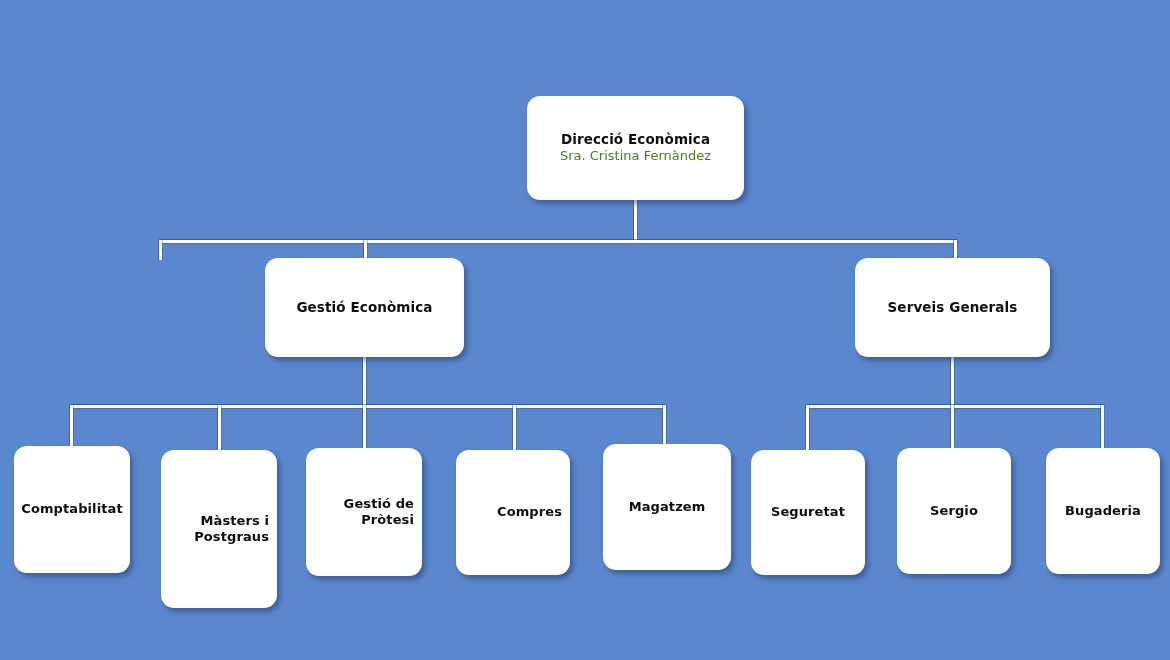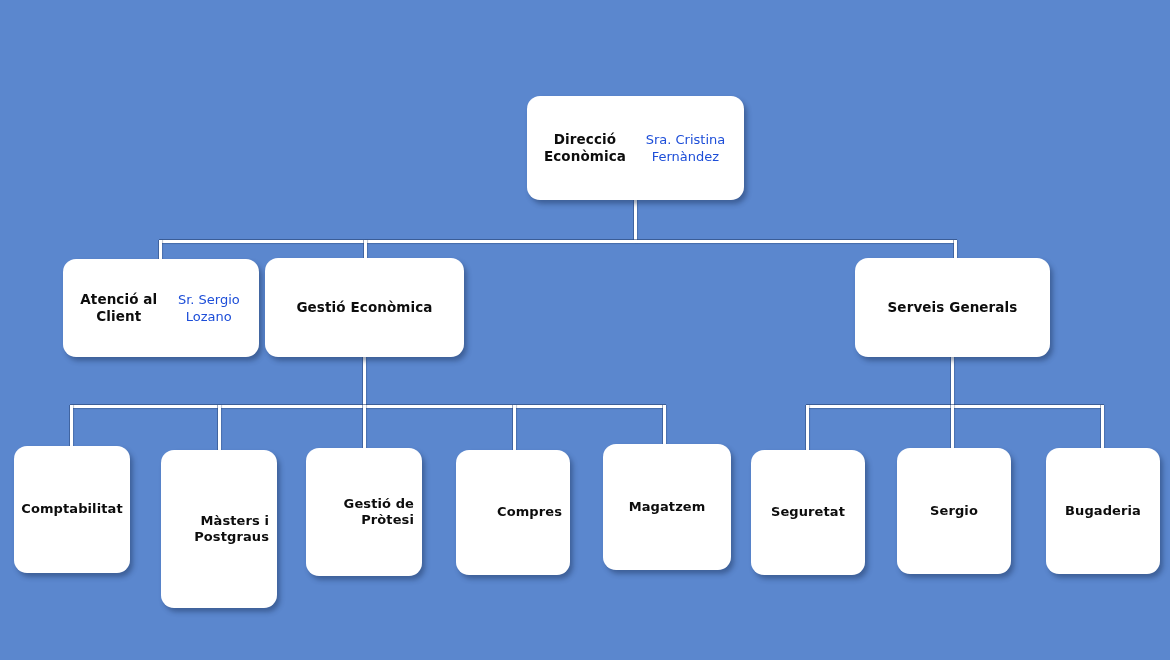--- a/index.html
+++ b/index.html
@@ -16,37 +16,37 @@
   .conn.h{height:3px;box-shadow:0 -1px 0 rgba(32,58,104,.55), 0 1px 1px rgba(32,58,104,.35);}
   .conn.v{width:3px;box-shadow:-1px 0 0 rgba(32,58,104,.45), 1px 0 1px rgba(32,58,104,.30);}
 
   
   .node{
     position:absolute;
     background:#ffffff;
     border-radius:13px;
     box-shadow:3px 4px 5px rgba(26,48,89,.45);
     display:flex;
-    flex-direction:row;
+    flex-direction:column;
     align-items:center;
     justify-content:center;
     text-align:center;
     box-sizing:border-box;
     padding:4px 8px;
     z-index:3;
   }
   .node .title{
     font-weight:bold;
     color:#0d0d0d;
     font-size:13.5px;
     line-height:1.25;
     letter-spacing:.1px;
   }
   .node .subtitle{
-    color:#1d4ed8;
+    color:#4d7c0f;
     font-size:13px;
     font-weight:normal;
     line-height:1.3;
     margin-top:1px;
   }
   .node.leaf .title{font-size:13px;text-align:right;}
 </style>
 </head>
 <body>
 
@@ -74,24 +74,20 @@
   <div class="conn h" style="left:806px;top:405px;width:298px;"></div>
   <div class="conn v" style="left:806px;top:405px;height:46px;"></div>
   <div class="conn v" style="left:951px;top:405px;height:44px;"></div>
   <div class="conn v" style="left:1101px;top:405px;height:44px;"></div>
 
   <div class="node" style="left:527px;top:96px;width:217px;height:104px;">
     <div class="title">Direcció Econòmica</div>
     <div class="subtitle">Sra. Cristina Fernàndez</div>
   </div>
 
-  <div class="node" style="left:63px;top:259px;width:196px;height:98px;">
-    <div class="title">Atenció al Client</div>
-    <div class="subtitle">Sr. Sergio Lozano</div>
-  </div>
 
   <div class="node" style="left:265px;top:258px;width:199px;height:99px;text-align:center;">
     <div class="title">Gestió Econòmica</div>
   </div>
 
   <div class="node" style="left:855px;top:258px;width:195px;height:99px;">
     <div class="title">Serveis Generals</div>
   </div>
 
   <div class="node leaf" style="left:14px;top:446px;width:116px;height:127px;">

